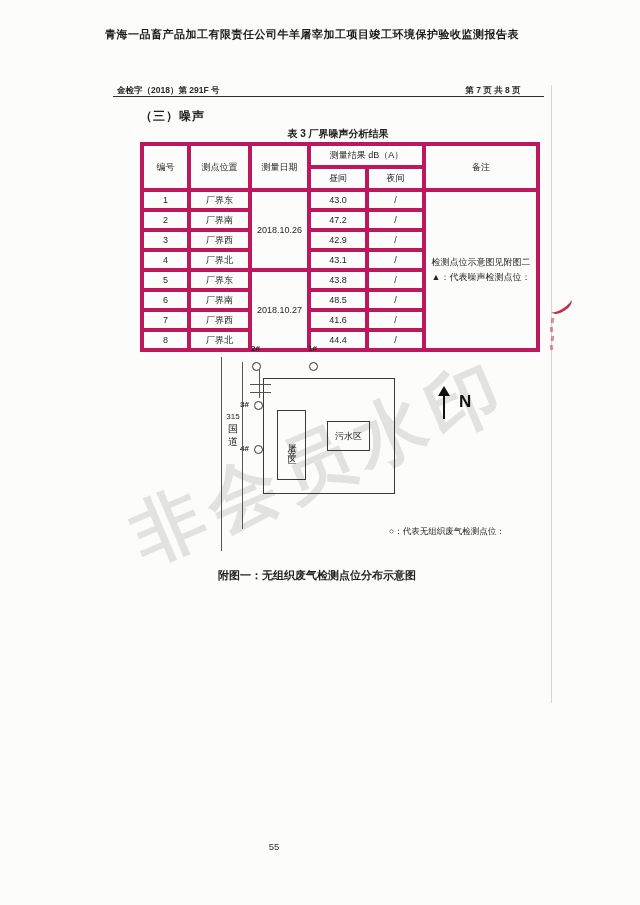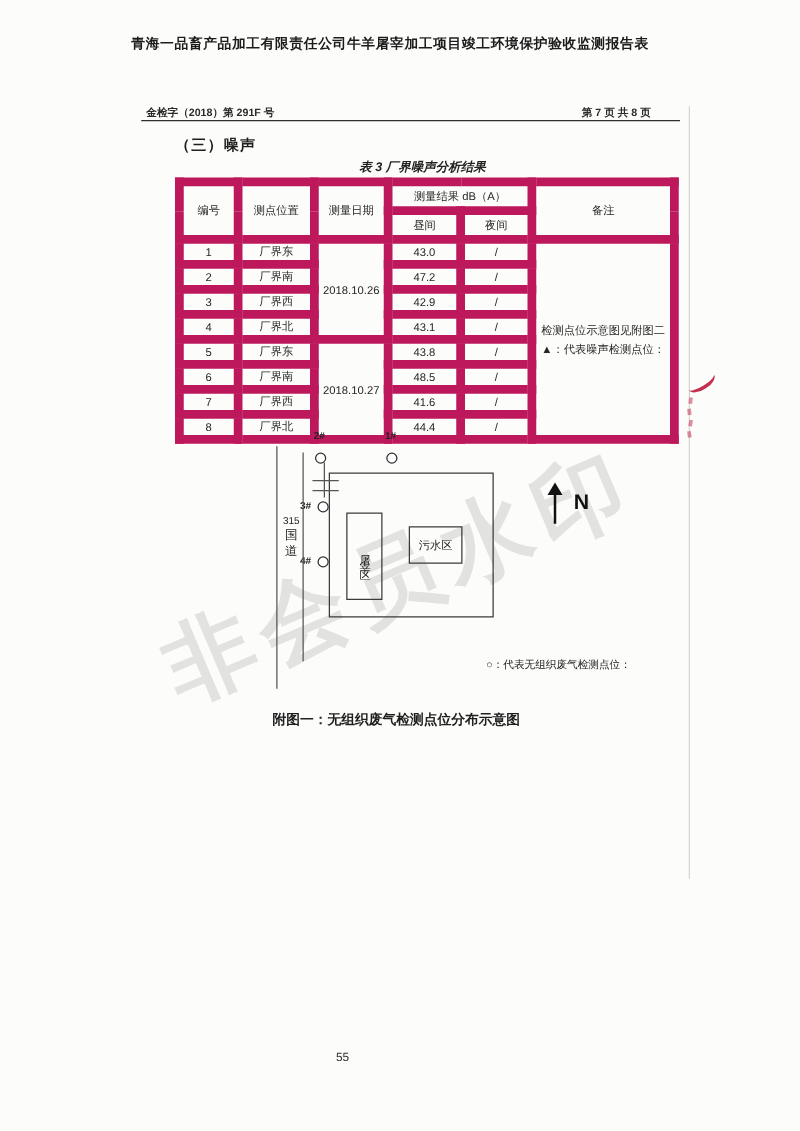--- a/index.html
+++ b/index.html
@@ -8,26 +8,26 @@
     background:#fcfcfa;overflow:hidden;
     font-family:"Liberation Sans","DejaVu Sans",sans-serif;
     color:#262626;
   }
   .abs{position:absolute;}
   .doc-title{top:27px;left:0;width:624px;text-align:center;font-size:11px;font-weight:bold;color:#1c1c1c;letter-spacing:.5px;}
   .hdr-left{top:85px;left:117px;font-size:8.5px;font-weight:bold;color:#2b2b2b;}
   .hdr-right{top:85px;left:443px;width:100px;text-align:center;font-size:8.5px;font-weight:bold;color:#2b2b2b;}
   .hdr-rule{top:96px;left:113px;width:431px;border-top:1.5px solid #2f2f2f;height:0;}
   .section-title{top:108px;left:140px;font-size:12px;font-weight:bold;color:#1f1f1f;letter-spacing:1px;}
-  .tbl-caption{top:127px;left:140px;width:396px;text-align:center;font-size:10px;font-weight:bold;color:#222;font-style:italic;}
+  .tbl-caption{top:127px;left:140px;width:396px;text-align:center;font-size:10px;font-weight:bold;color:#222;}
   table.noise{
     position:absolute;top:142px;left:140px;width:396px;
     border-collapse:collapse;table-layout:fixed;
   }
-  table.noise td{border:7px solid #be185d;text-align:center;vertical-align:middle;font-size:9px;color:#262626;padding:0;}
+  table.noise td{border:4px solid #be185d;text-align:center;vertical-align:middle;font-size:9px;color:#262626;padding:0;}
   td.remark-cell{text-align:left;padding-left:6px;line-height:15px;}
   
   .vline{width:1px;background:#555;}
   .hline{height:1px;background:#555;}
   .pt-label{font-size:8px;font-weight:bold;color:#222;}
   .pt-circle{width:7px;height:7px;border:1px solid #2f2f2f;border-radius:50%;background:#fff;}
   .plant-rect{left:263px;top:378px;width:130px;height:114px;border:1px solid #3a3a3a;}
   .slaughter-rect{left:277px;top:410px;width:27px;height:68px;border:1px solid #3a3a3a;display:flex;align-items:center;justify-content:center;}
   .slaughter-rect span{writing-mode:vertical-rl;font-size:9px;letter-spacing:6px;color:#222;}
   .sewage-rect{left:327px;top:421px;width:41px;height:28px;border:1px solid #3a3a3a;display:flex;align-items:center;justify-content:center;font-size:9px;color:#222;}

